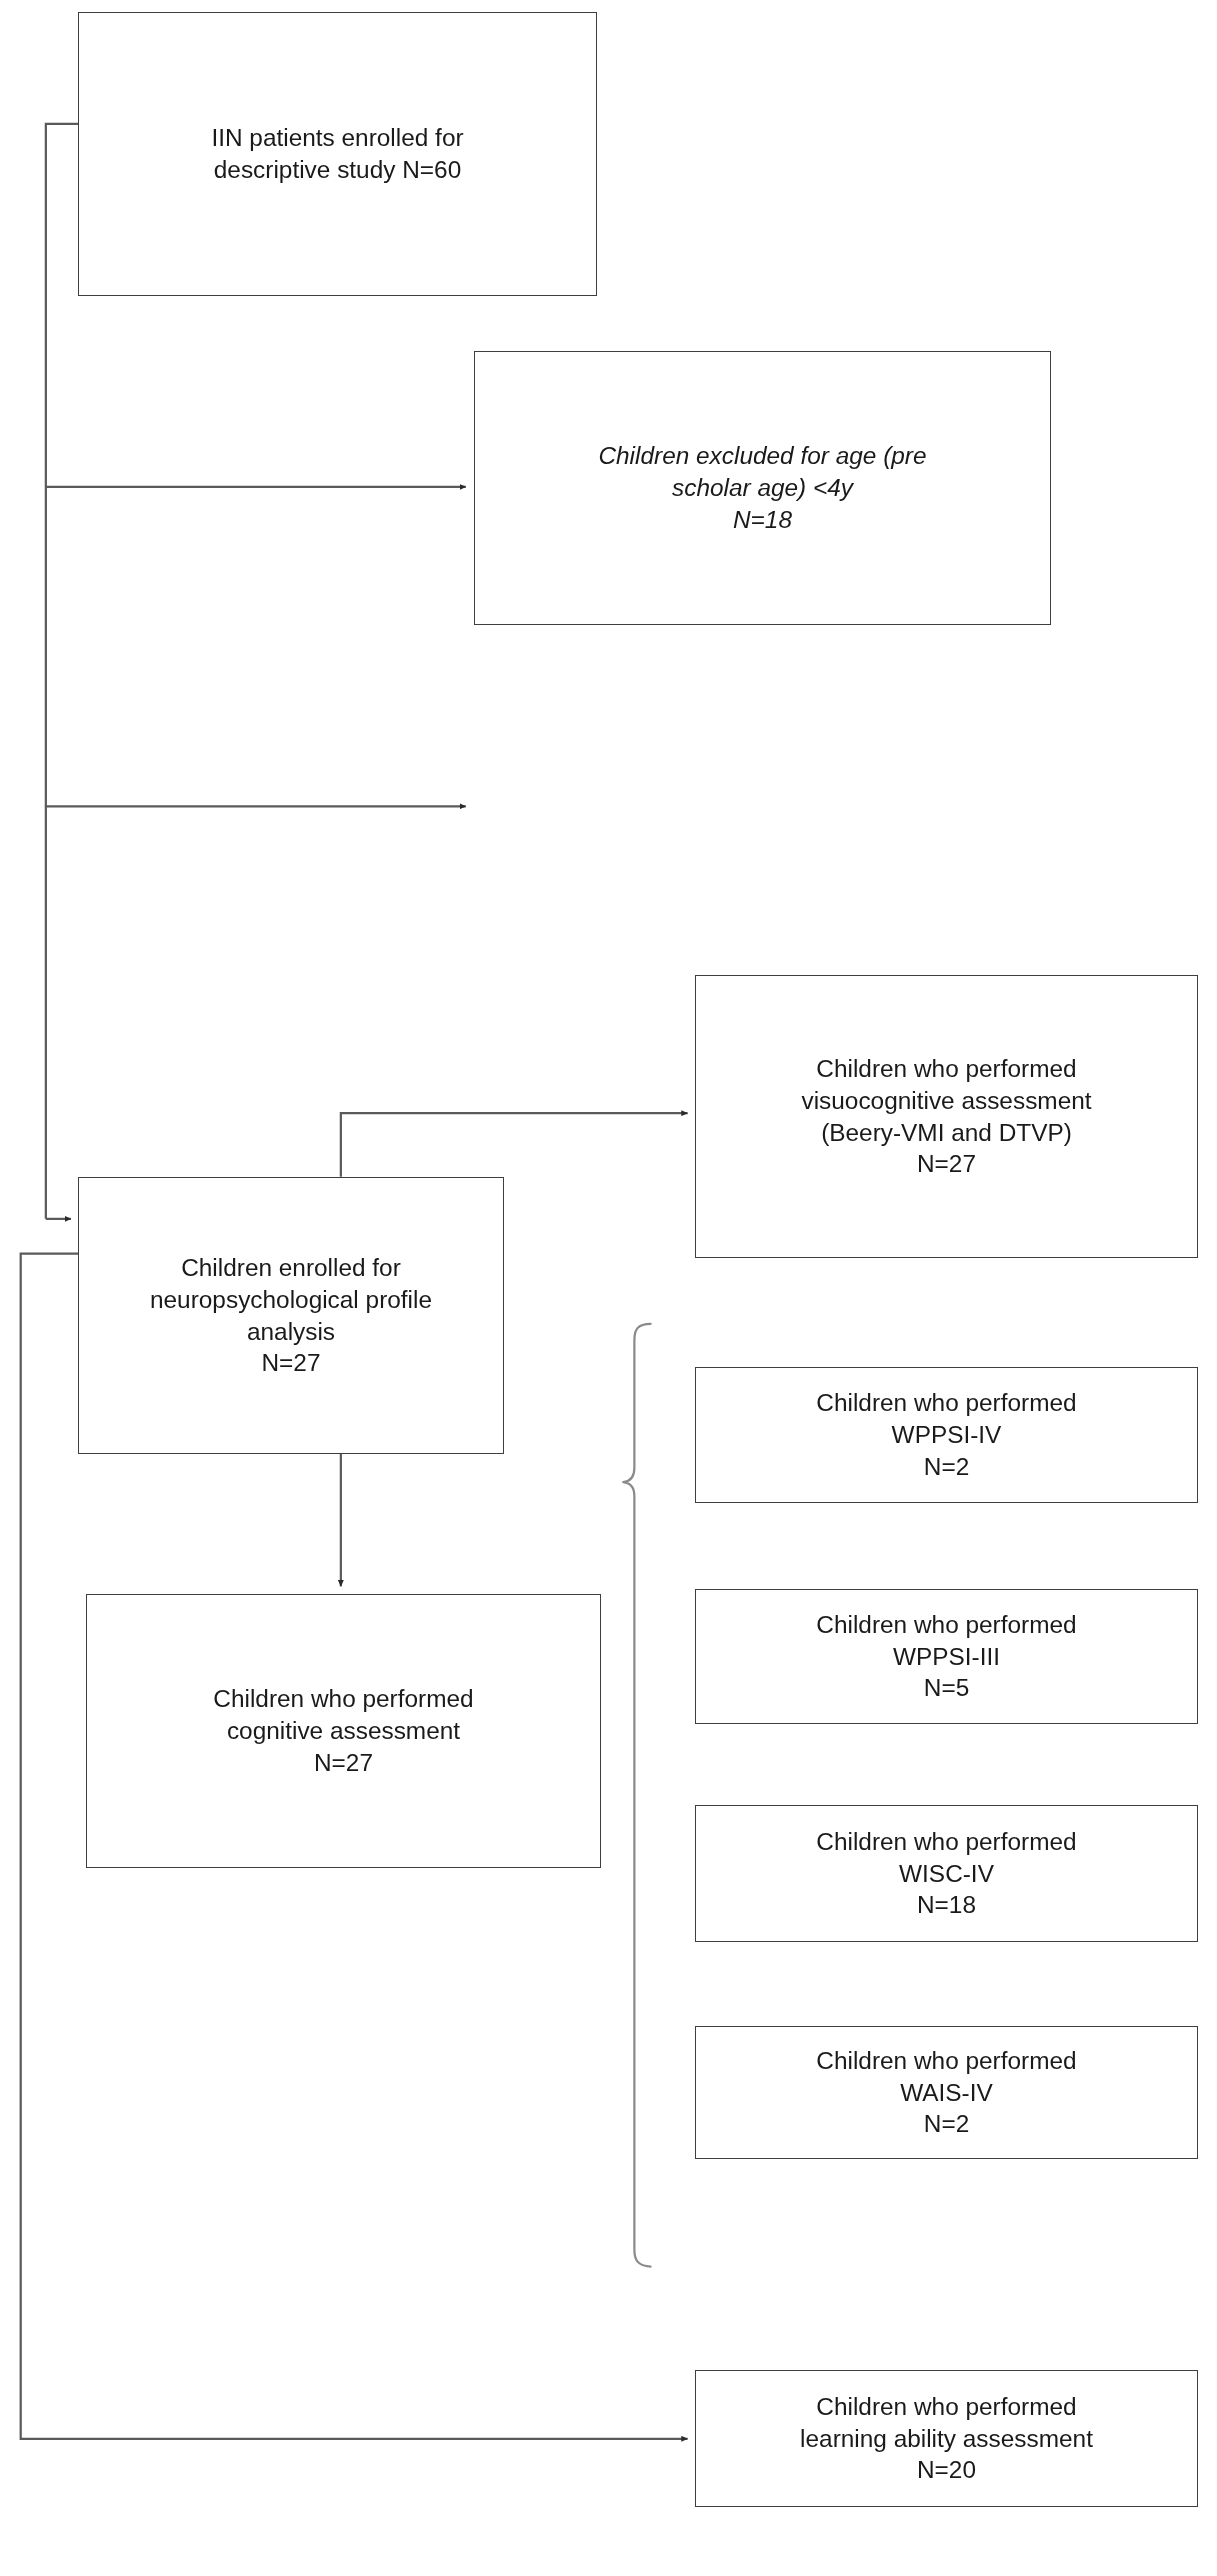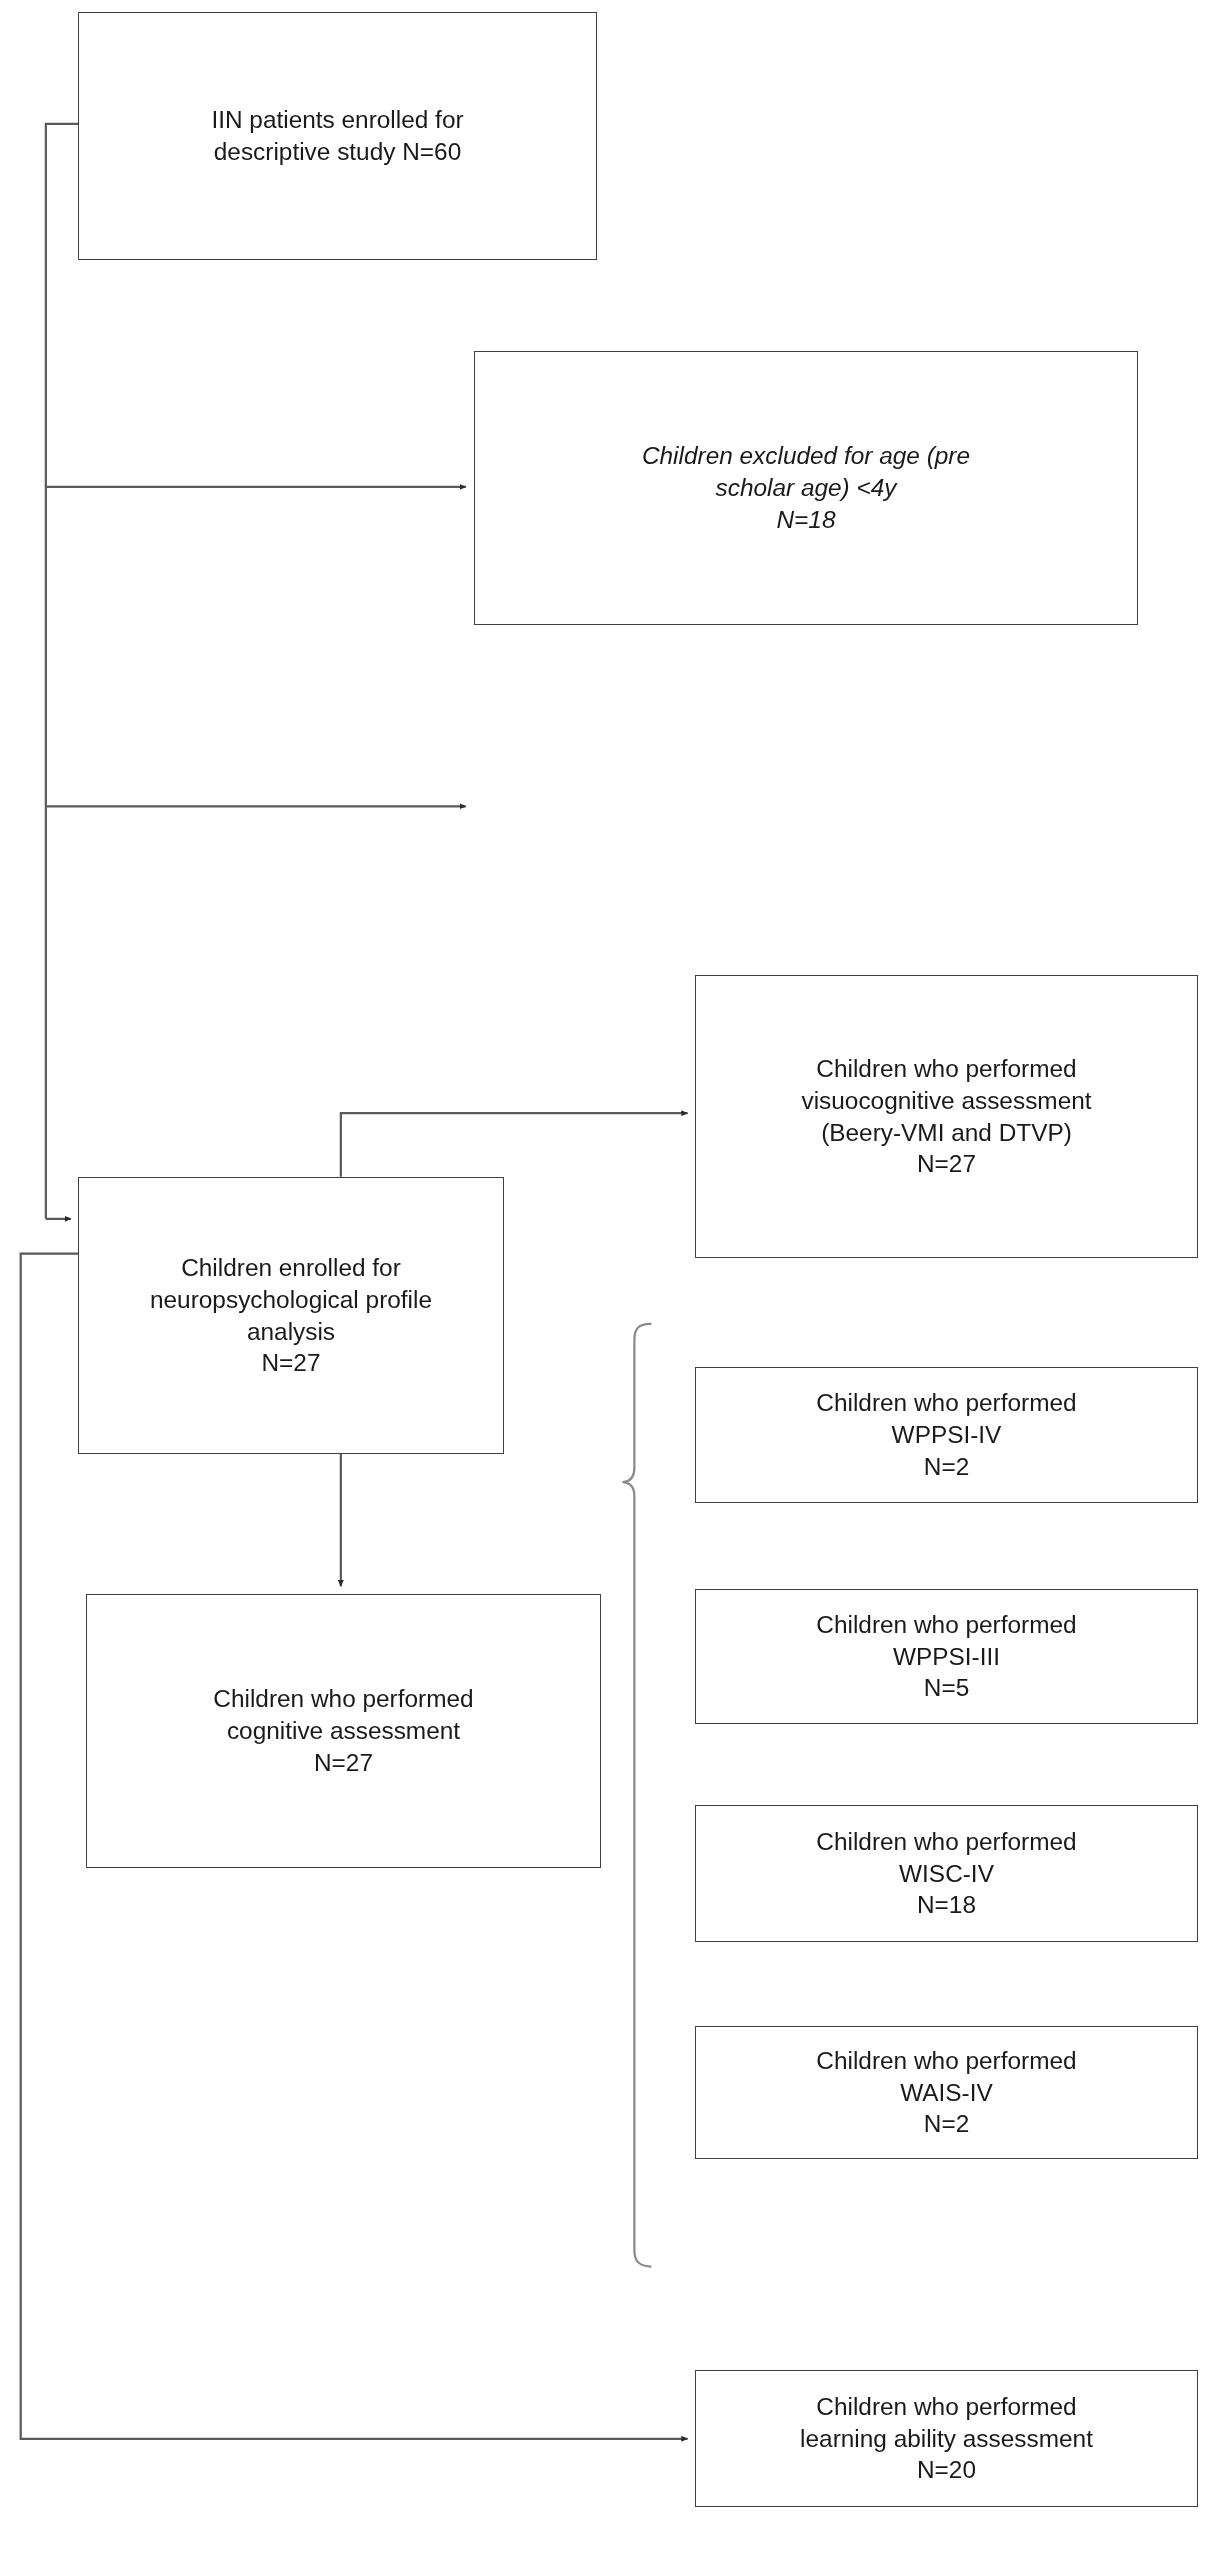--- a/index.html
+++ b/index.html
@@ -90,26 +90,26 @@
 
     <path class="brace" d="M880,1790
              C 862,1790 858,1798 858,1812
              L 858,1985
              C 858,1998 852,2003 843,2004
              C 852,2005 858,2010 858,2023
              L 858,3042
              C 858,3056 862,3064 880,3065"></path>
   </svg>
 
-  <div class="node" style="left:78px; top:12px; width:519px; height:248px;">
+  <div class="node" style="left:78px; top:12px; width:519px; height:284px;">
     <span class="txt">IIN patients enrolled for
 descriptive study N=60</span>
   </div>
 
-  <div class="node italic" style="left:474px; top:351px; width:664px; height:274px;">
+  <div class="node italic" style="left:474px; top:351px; width:577px; height:274px;">
     <span class="txt">Children excluded for age (pre
 scholar age) &lt;4y
 N=18</span>
   </div>
 
 
   <div class="node" style="left:695px; top:975px; width:503px; height:283px;">
     <span class="txt">Children who performed
 visuocognitive assessment
 (Beery-VMI and DTVP)

